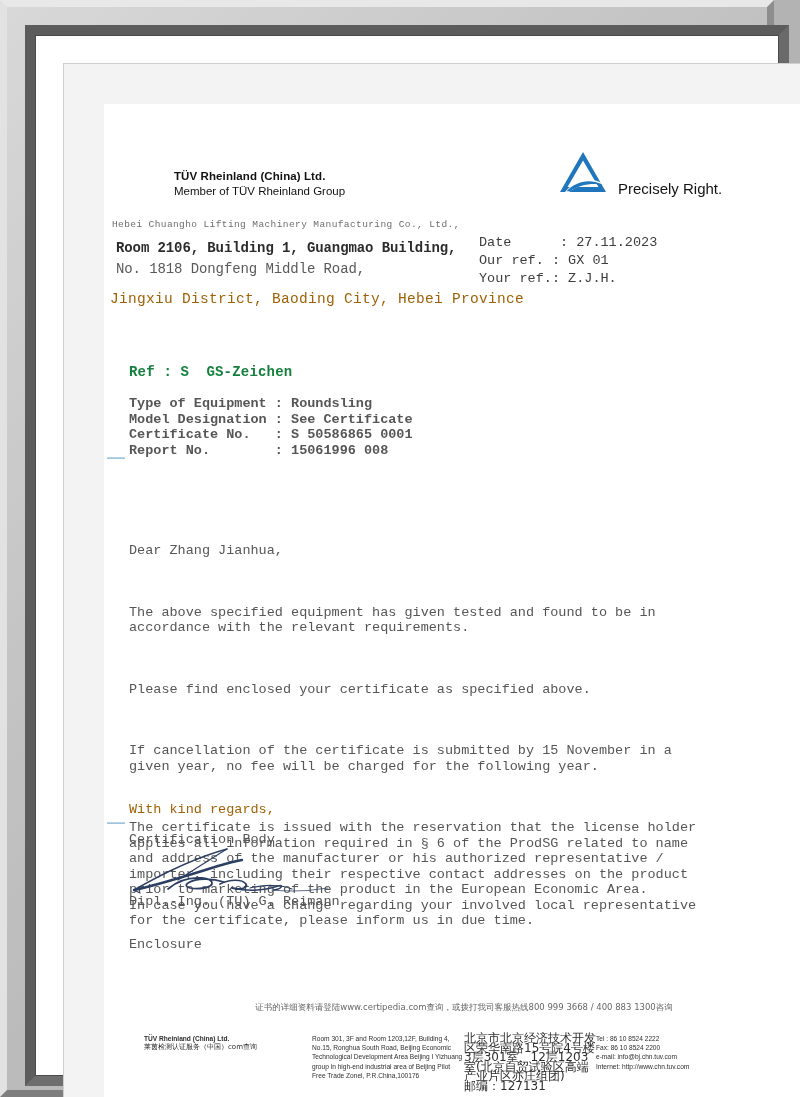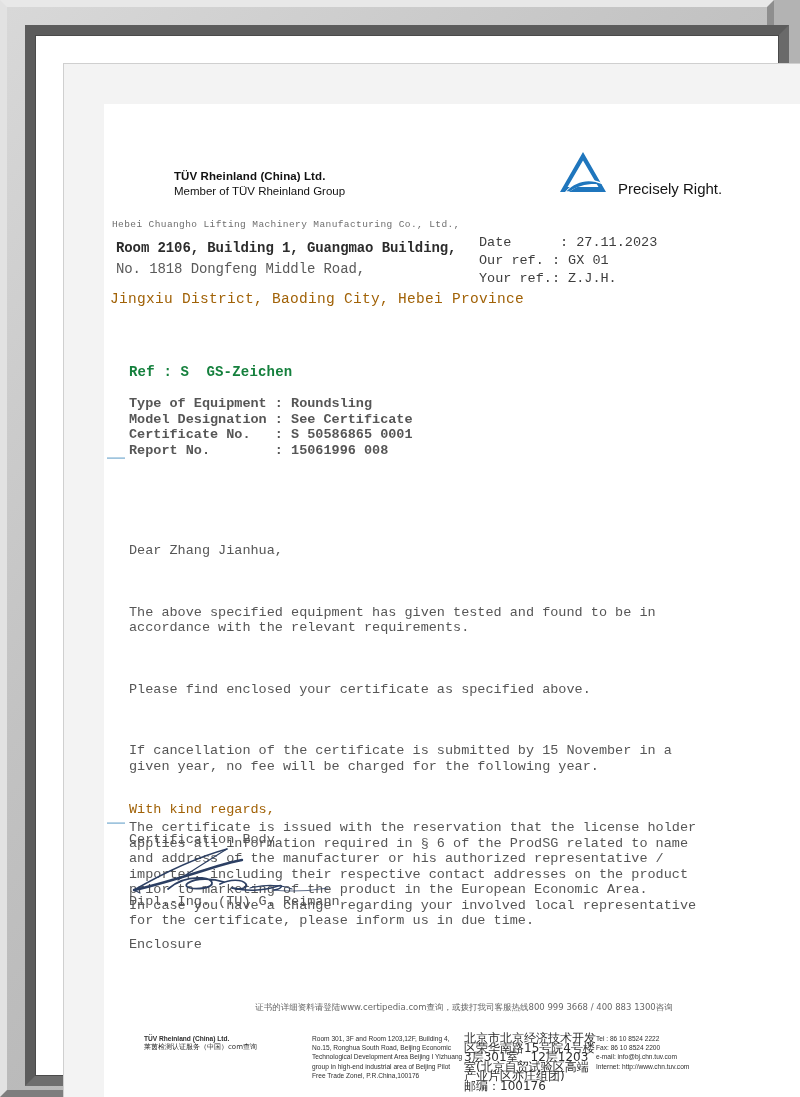--- a/index.html
+++ b/index.html
@@ -335,21 +335,21 @@
         <div class="footer-cols">
           <div class="fcol c1">
             <div class="bold">TÜV Rheinland (China) Ltd.</div>
             <div class="cn">莱茵检测认证服务（中国）com查询</div>
           </div>
           <div class="fcol c2">
             <div>Room 301, 3F and Room 1203,12F, Building 4, No.15, Ronghua South Road, Beijing Economic Technological Development Area Beijing I Yizhuang group in high-end industrial area of Beijing Pilot Free Trade Zonel, P.R.China,100176</div>
           </div>
           <div class="fcol c3">
             <div>北京市北京经济技术开发区荣华南路15号院4号楼3层301室、12层1203室(北京自贸试验区高端产业片区亦庄组团)</div>
-            <div>邮编：100176</div>
+            <div>邮编：127131</div>
           </div>
           <div class="fcol c4">
             <div>Tel : 86 10 8524 2222</div>
             <div>Fax: 86 10 8524 2200</div>
             <div>e-mail: info@bj.chn.tuv.com</div>
             <div>Internet: http://www.chn.tuv.com</div>
           </div>
         </div>
 
       </div>

